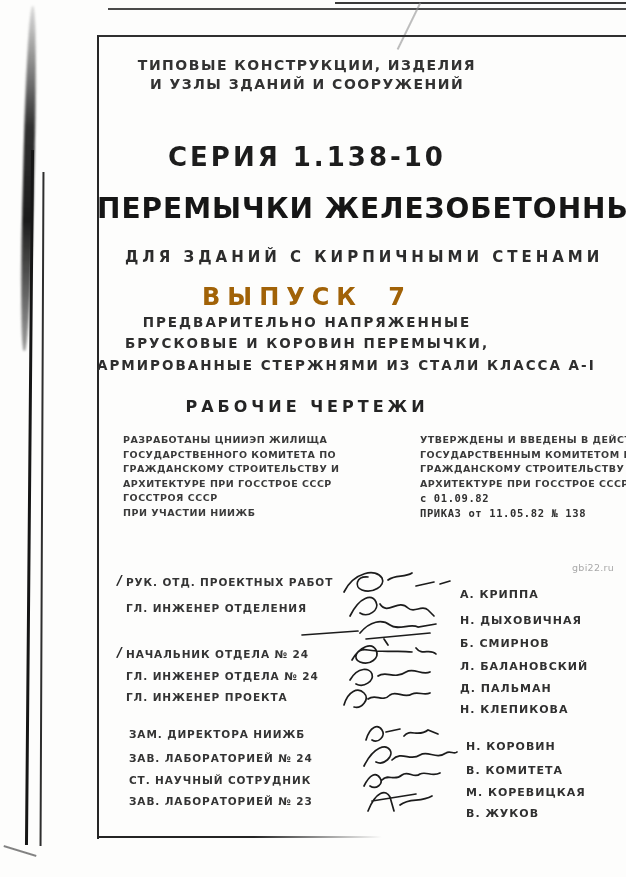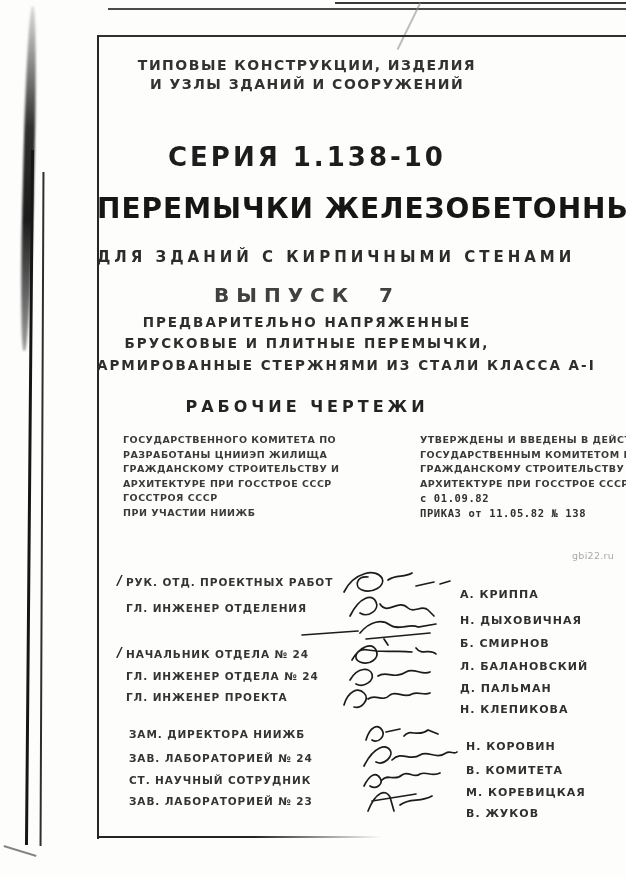--- a/index.html
+++ b/index.html
@@ -23,28 +23,28 @@
   
   .frame{left:97px;top:35px;width:529px;height:802px;
     border-left:2px solid #262626;border-top:2px solid #303030;}
   .frame-bottom{left:97px;top:836px;width:285px;height:2px;
     background:linear-gradient(to right,#242424 55%,rgba(36,36,36,0));}
   
   .ctr{left:97px;width:420px;text-align:center;white-space:nowrap;}
   .hdr{font-size:14px;font-weight:bold;letter-spacing:1.5px;color:#323232;}
   .series{font-size:26px;font-weight:bold;letter-spacing:3px;color:#1d1d1d;}
   .maintitle{font-size:28px;font-weight:bold;letter-spacing:1px;color:#161616;}
-  .subtitle{font-size:15px;font-weight:bold;letter-spacing:4px;color:#2c2c2c;}
-  .issue{font-size:20px;font-weight:bold;letter-spacing:7px;word-spacing:10px;color:#404040;}
+  .subtitle{font-size:15px;font-weight:bold;letter-spacing:4px;color:#2c2c2c;padding-left:28px;}
+  .issue{font-size:24px;font-weight:bold;letter-spacing:7px;word-spacing:10px;color:#a16207;}
   .desc{font-size:13.5px;font-weight:bold;letter-spacing:2px;color:#2e2e2e;}
   .doctype{font-size:16px;font-weight:bold;letter-spacing:4px;color:#242424;}
   .col{font-size:9.5px;font-weight:bold;letter-spacing:.5px;line-height:14.6px;color:#3a3a3a;white-space:nowrap;}
   .col .stamped{font-family:"DejaVu Sans Mono",monospace;font-size:10.5px;letter-spacing:.6px;color:#2f2f2f;}
   .col span{display:block;}
-  .wmark{font-size:9.5px;color:#a9a9a9;letter-spacing:.3px;font-weight:normal;}
+  .wmark{font-size:9.5px;color:#a9a9a9;letter-spacing:.3px;font-weight:normal;margin-top:12px;}
   
   .srow{left:0;width:626px;height:24px;}
   .srow .tick{position:absolute;left:117px;top:-4px;font-size:14px;font-weight:bold;color:#2a2a2a;transform:rotate(8deg);}
   .srow .role{position:absolute;left:126px;top:0;font-size:10.5px;font-weight:bold;letter-spacing:.9px;color:#343434;white-space:nowrap;text-align:right;}
   .srow .nm{position:absolute;left:460px;top:0;font-size:11px;font-weight:bold;letter-spacing:1px;color:#303030;white-space:nowrap;margin-top:12px;}
   .srow svg{position:absolute;left:336px;top:-10px;}
   .srow svg path{fill:none;stroke:#1c1c1c;stroke-width:1.7;stroke-linecap:round;}
   .blk2 .role{left:129px;}
   .blk2 .nm{left:466px;}
   .blk2 svg{left:358px;}
@@ -64,27 +64,27 @@
 <div class="abs frame-bottom"></div>
 
 <div class="abs ctr hdr" style="top:57px">ТИПОВЫЕ  КОНСТРУКЦИИ,  ИЗДЕЛИЯ</div>
 <div class="abs ctr hdr" style="top:76px">И  УЗЛЫ  ЗДАНИЙ  И  СООРУЖЕНИЙ</div>
 
 <div class="abs ctr series" style="top:142px">СЕРИЯ  1.138-10</div>
 <div class="abs ctr maintitle" style="top:192px">ПЕРЕМЫЧКИ  ЖЕЛЕЗОБЕТОННЫЕ</div>
 <div class="abs ctr subtitle" style="top:248px">ДЛЯ ЗДАНИЙ С КИРПИЧНЫМИ СТЕНАМИ</div>
 <div class="abs ctr issue" style="top:283px">ВЫПУСК 7</div>
 <div class="abs ctr desc" style="top:314px">ПРЕДВАРИТЕЛЬНО НАПРЯЖЕННЫЕ</div>
-<div class="abs ctr desc" style="top:335px">БРУСКОВЫЕ И ПЛИТНЫЕ ПЕРЕМЫЧКИ,</div>
+<div class="abs ctr desc" style="top:335px">БРУСКОВЫЕ И КОРОВИН ПЕРЕМЫЧКИ,</div>
 <div class="abs ctr desc" style="top:357px">АРМИРОВАННЫЕ СТЕРЖНЯМИ ИЗ СТАЛИ КЛАССА А-I</div>
 <div class="abs ctr doctype" style="top:397px">РАБОЧИЕ ЧЕРТЕЖИ</div>
 
 <div class="abs col" style="left:123px;top:433px">
+  <span>РАЗРАБОТАНЫ ЦНИИЭП ЖИЛИЩА</span>
   <span>ГОСУДАРСТВЕННОГО КОМИТЕТА ПО</span>
-  <span>РАЗРАБОТАНЫ ЦНИИЭП ЖИЛИЩА</span>
   <span>ГРАЖДАНСКОМУ СТРОИТЕЛЬСТВУ И</span>
   <span>АРХИТЕКТУРЕ ПРИ ГОССТРОЕ СССР</span>
   <span>ГОССТРОЯ СССР</span>
   <span>ПРИ УЧАСТИИ НИИЖБ</span>
 </div>
 <div class="abs col" style="left:420px;top:433px">
   <span>УТВЕРЖДЕНЫ И ВВЕДЕНЫ В ДЕЙСТВИЕ</span>
   <span>ГОСУДАРСТВЕННЫМ КОМИТЕТОМ ПО</span>
   <span>ГРАЖДАНСКОМУ СТРОИТЕЛЬСТВУ И</span>
   <span>АРХИТЕКТУРЕ ПРИ ГОССТРОЕ СССР</span>

